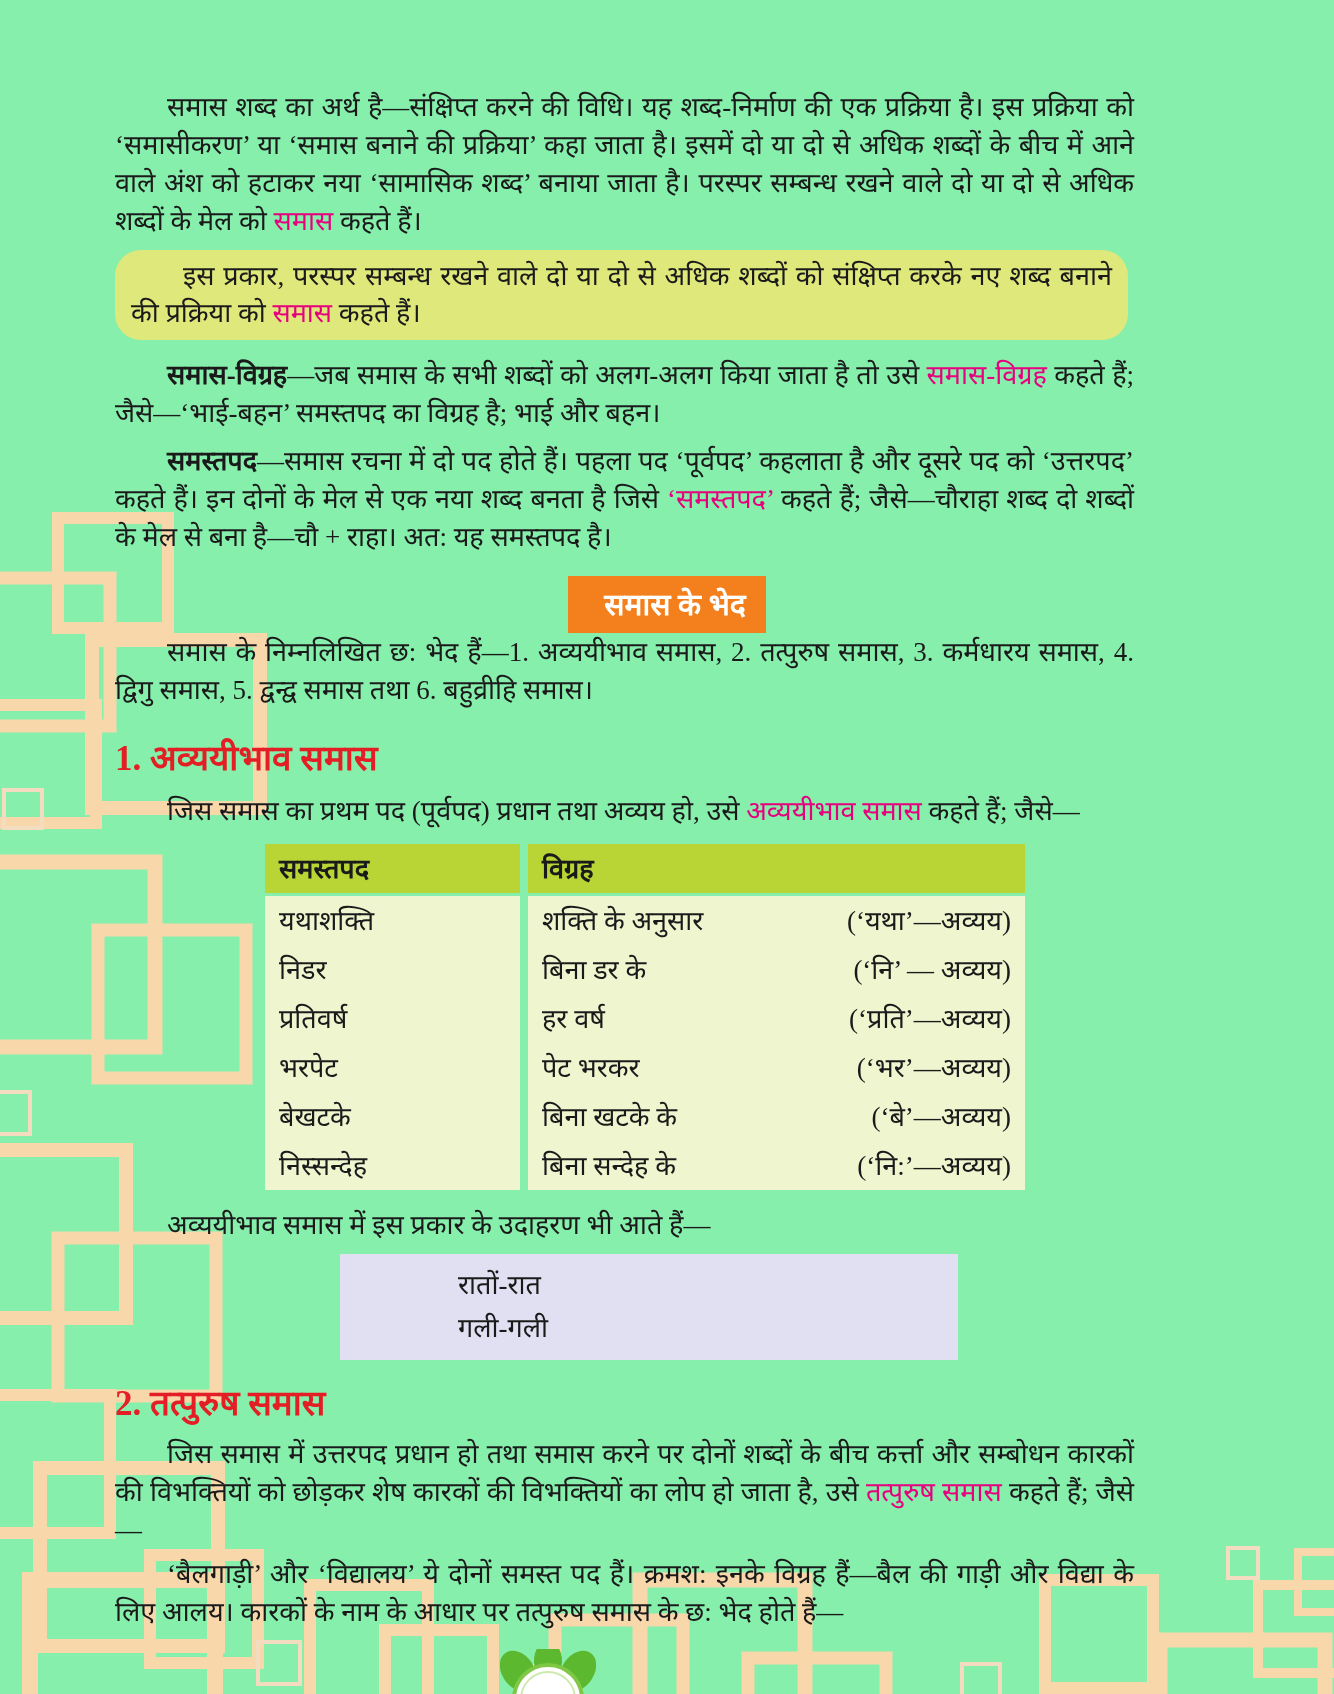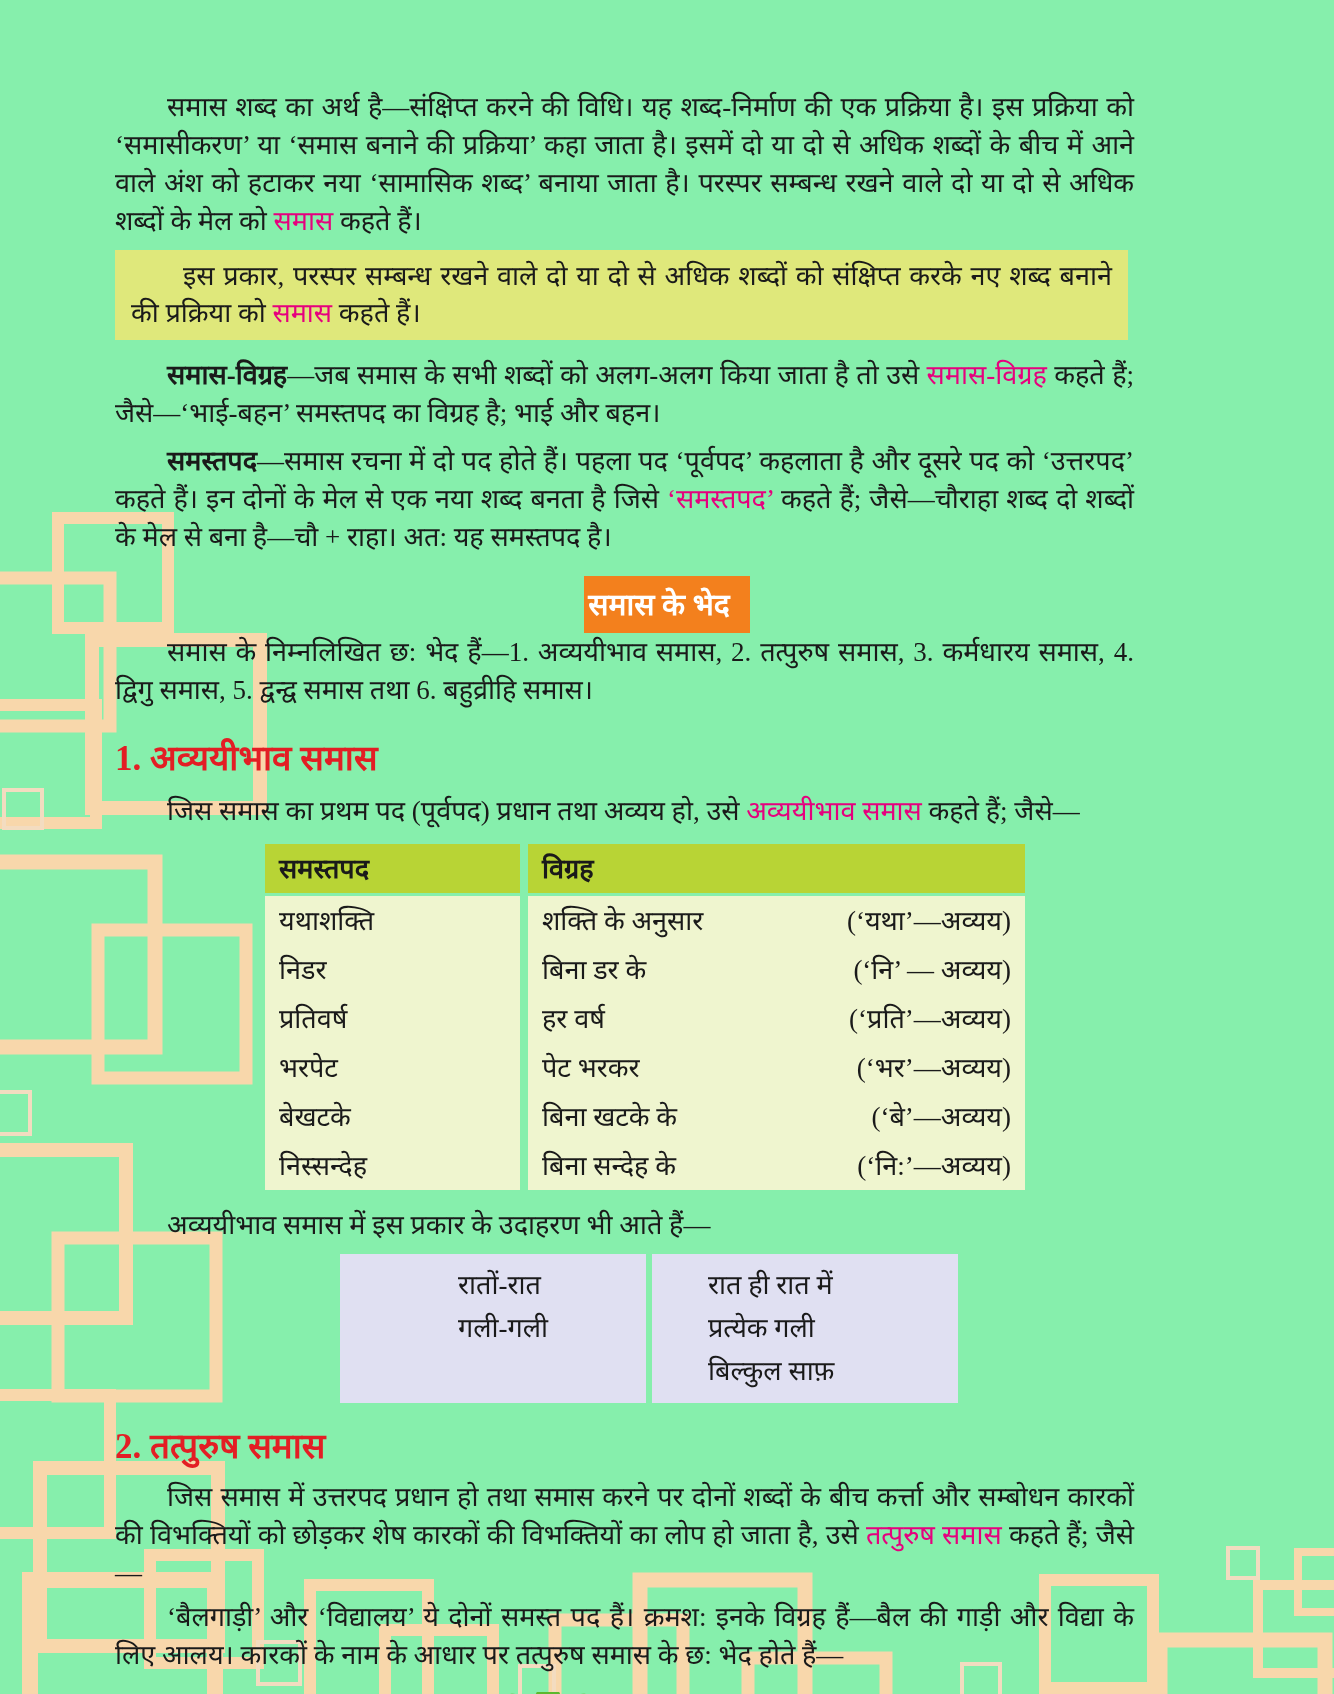--- a/index.html
+++ b/index.html
@@ -23,29 +23,30 @@
   .seg-n{}
   .seg-b{font-weight:bold;}
   .seg-m{color:#e6007e;}
 
   .hl-box{
     margin:10px 206px 0 115px;
     background:#dfe87b;
     padding:8px 16px;
     font-size:27px;line-height:37px;
     text-align:justify;
+    border-radius:26px;
   }
   .hl-box .inner{text-indent:52px;display:block;}
 
   .center-heading-wrap{text-align:center;margin-top:20px;}
   .center-heading{
     display:inline-block;
     background:#f3801d;color:#ffffff;
     font-size:30px;font-weight:bold;
-    padding:7px 20px 9px 4px;
+    padding:7px 20px 9px 36px;
   }
 
   .red-heading{
     margin:24px 200px 0 115px;
     color:#e31e24;font-size:35px;font-weight:bold;
   }
 
   
   .t1{margin:14px 0 0 265px;width:760px;}
   .t1-head{display:flex;gap:8px;margin-bottom:3px;}
@@ -199,25 +200,20 @@
         </div>
     </div>
 
     <p class="para indent" style="margin-top:16px"><span class="seg-n">अव्ययीभाव समास में इस प्रकार के उदाहरण भी आते हैं—</span></p>
 
     <div class="t2">
       <div class="col colA">
           <div class="cell">रातों-रात</div>
           <div class="cell">गली-गली</div>
         </div>
-      <div class="col colB">
-          <div class="cell">रात ही रात में</div>
-          <div class="cell">प्रत्येक गली</div>
-          <div class="cell">बिल्कुल साफ़</div>
-        </div>
     </div>
 
     <h2 class="red-heading" style="margin-top:18px">2. तत्पुरुष समास</h2>
 
     <p class="para indent" style="margin-top:10px"><span class="seg-n">जिस समास में उत्तरपद प्रधान हो तथा समास करने पर दोनों शब्दों के बीच कर्त्ता और सम्बोधन कारकों की विभक्तियों को छोड़कर शेष कारकों की विभक्तियों का लोप हो जाता है, उसे </span><span class="seg-m">तत्पुरुष समास</span><span class="seg-n"> कहते हैं; जैसे—</span></p>
 
     <p class="para indent" style="margin-top:6px"><span class="seg-n">‘बैलगाड़ी’ और ‘विद्यालय’ ये दोनों समस्त पद हैं। क्रमश: इनके विग्रह हैं—बैल की गाड़ी और विद्या के लिए आलय। कारकों के नाम के आधार पर तत्पुरुष समास के छ: भेद होते हैं—</span></p>
 
     <div class="footer">
       <div class="footer-group">

